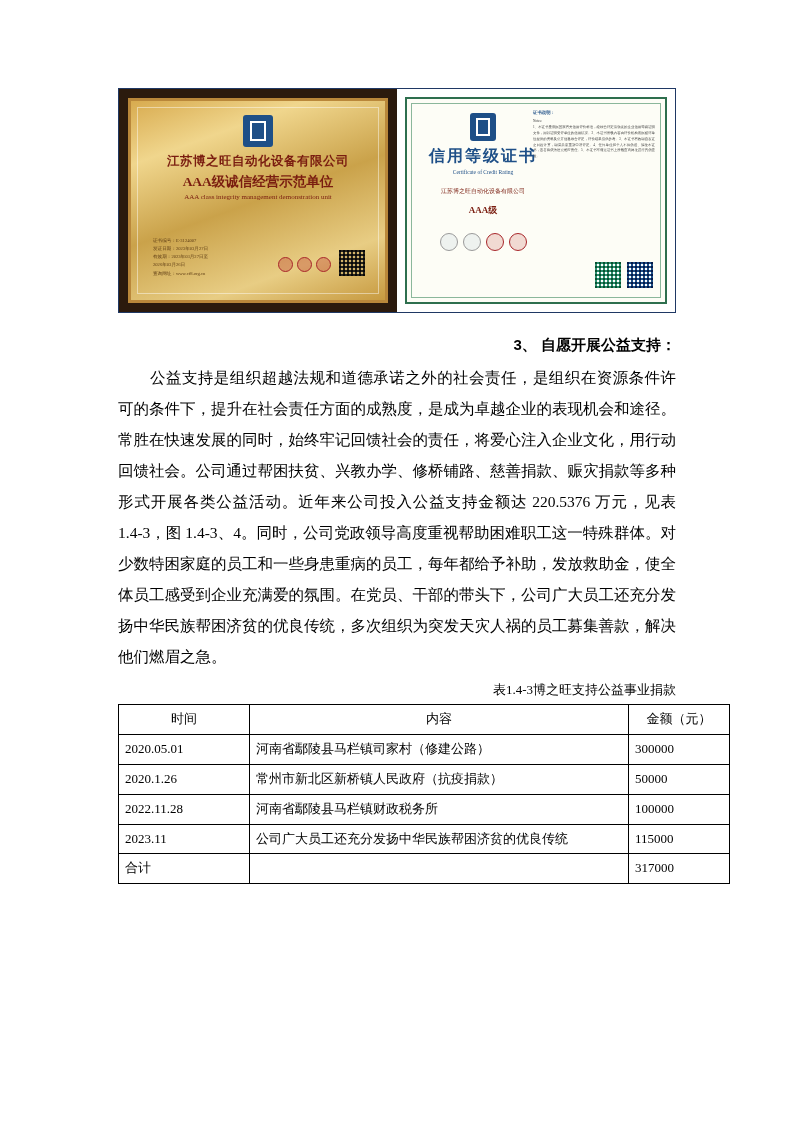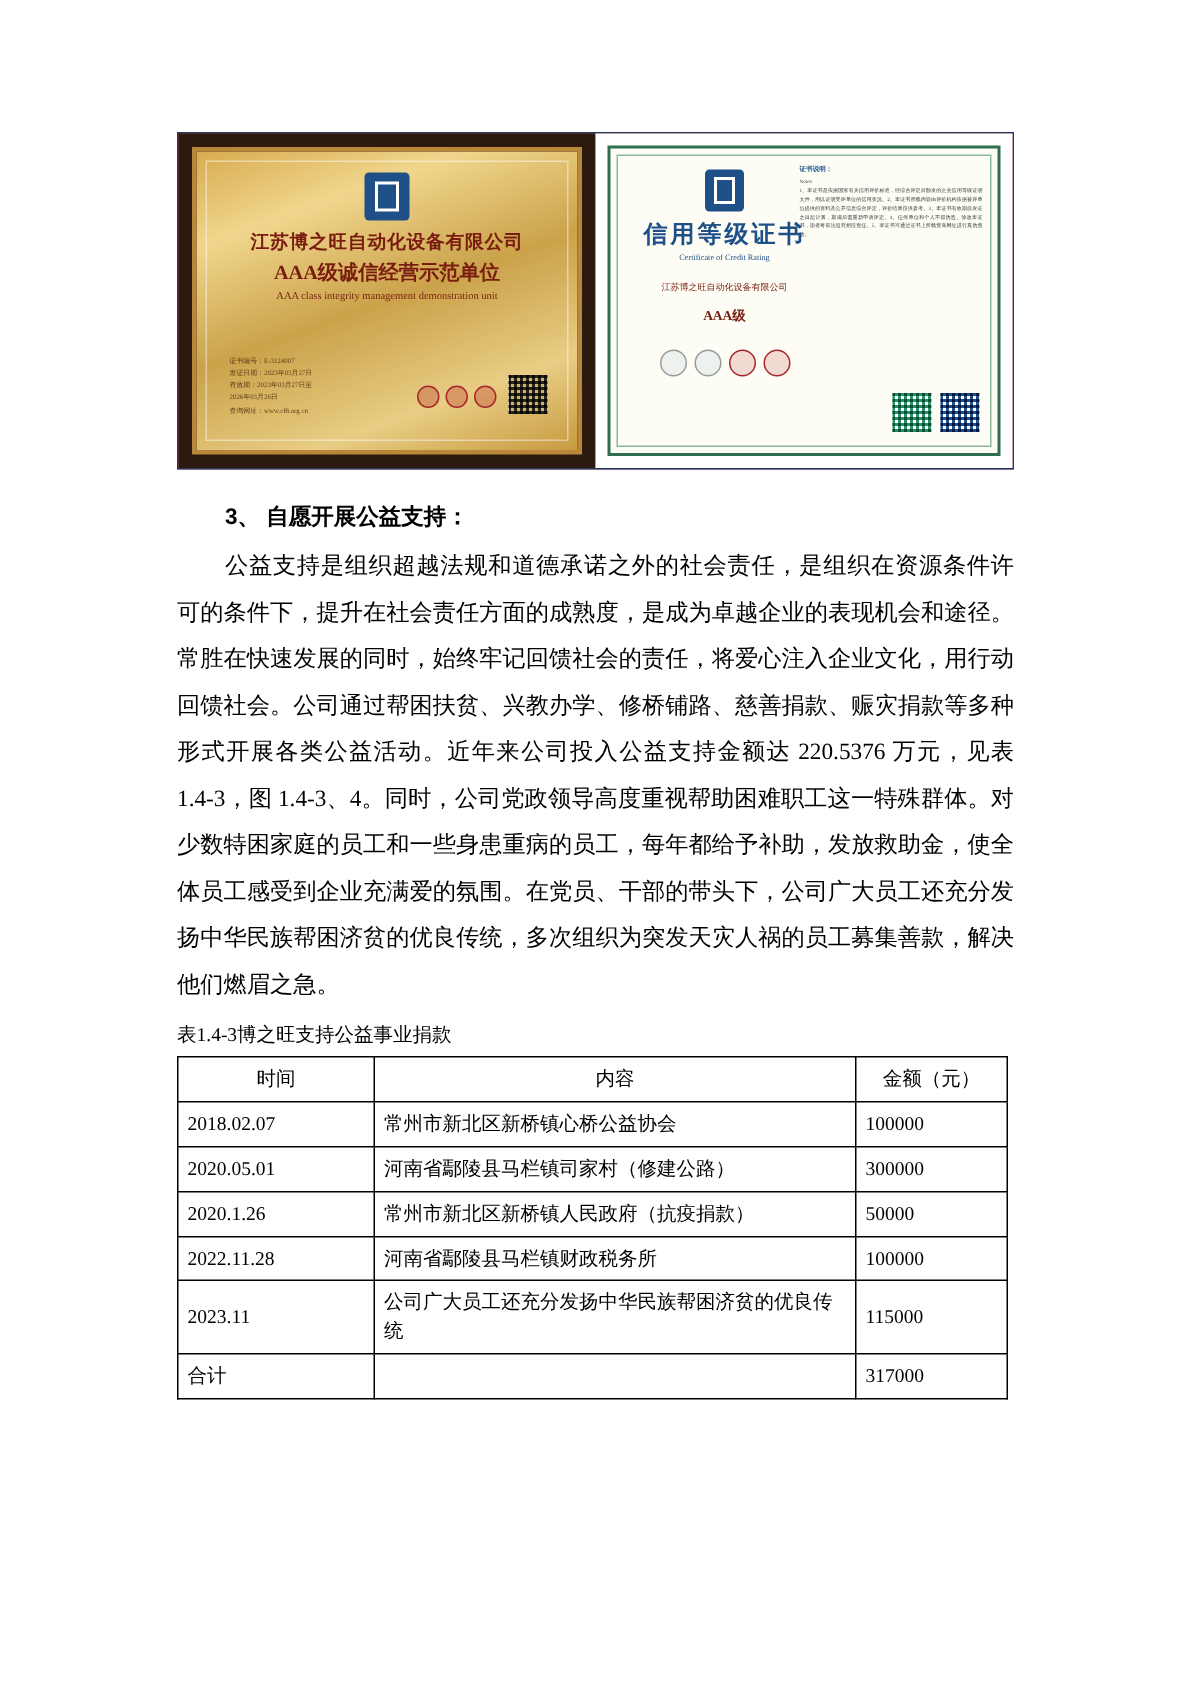--- a/index.html
+++ b/index.html
@@ -251,38 +251,40 @@
   }
 
   
   .heading {
     margin-top: 18px;
     font-size: 15px;
     font-weight: bold;
     line-height: 1.9;
     text-indent: 32px;
     font-family: "Liberation Sans", sans-serif;
+    text-align: right;
   }
   .body-text {
     font-size: 15.5px;
     line-height: 2.0;
     text-align: justify;
     text-indent: 32px;
     margin-top: 2px;
   }
   .table-caption {
     font-size: 13px;
     line-height: 1.9;
     margin-top: 6px;
+    text-align: right;
   }
 
   
   table.donation {
     border-collapse: collapse;
-    width: 554px;
+    width: 612px;
     margin-top: 2px;
     font-size: 13px;
     table-layout: fixed;
     border-radius: 21px;
   }
   table.donation td, table.donation th {
     border: 1px solid #000000;
     padding: 5px 6px;
     vertical-align: middle;
     font-weight: normal;
@@ -364,25 +366,20 @@
   <table class="donation">
     <thead>
       <tr>
         <th class="col-time">时间</th>
         <th>内容</th>
         <th class="col-amount">金额（元）</th>
       </tr>
     </thead>
     <tbody>
       <tr>
-        <td class="cell-time">2018.02.07</td>
-        <td class="cell-content">常州市新北区新桥镇心桥公益协会</td>
-        <td class="cell-amount">100000</td>
-      </tr>
-      <tr>
         <td class="cell-time">2020.05.01</td>
         <td class="cell-content">河南省鄢陵县马栏镇司家村（修建公路）</td>
         <td class="cell-amount">300000</td>
       </tr>
       <tr>
         <td class="cell-time">2020.1.26</td>
         <td class="cell-content">常州市新北区新桥镇人民政府（抗疫捐款）</td>
         <td class="cell-amount">50000</td>
       </tr>
       <tr>

